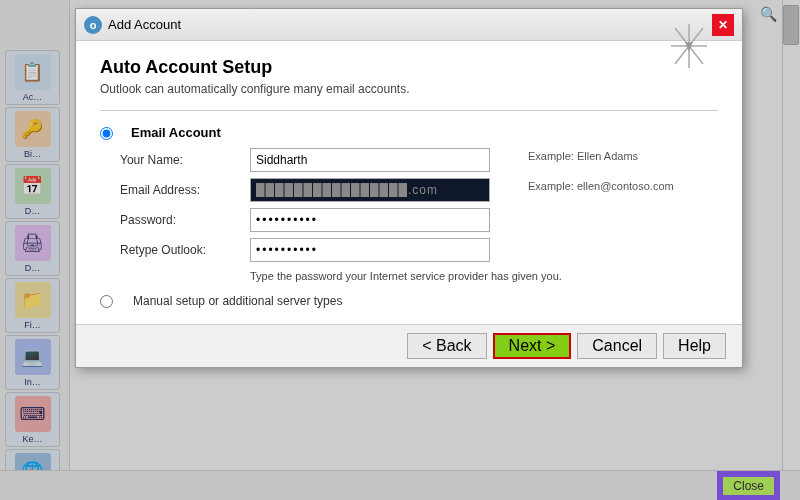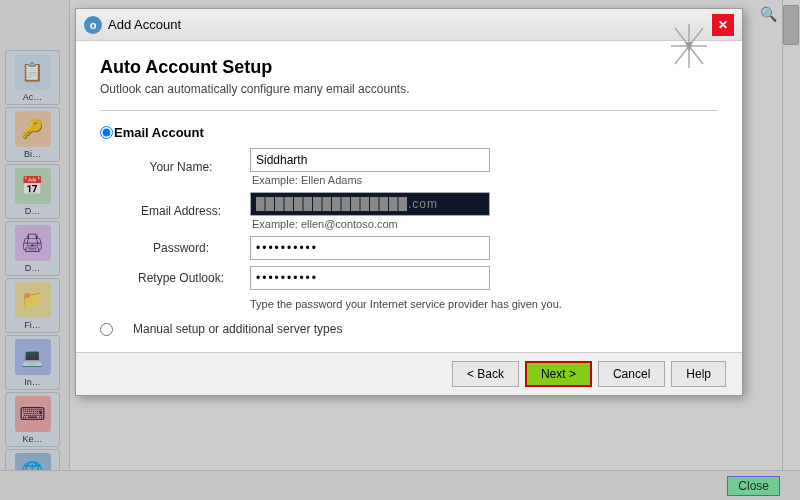--- a/index.html
+++ b/index.html
@@ -89,22 +89,22 @@
       height: 30px;
       background: #e8e8e8;
       border-top: 1px solid #ccc;
       display: flex; align-items: center; justify-content: flex-end;
       padding-right: 20px;
     }
 
     .close-btn-bottom {
       font-size: 12px;
       color: #333;
-      background: #86efac;
-      border: 1px solid #8b5cf6;
+      background: #bef264;
+      border: 6px solid #8b5cf6;
       padding: 2px 10px;
       cursor: pointer;
     }
 
     
     .modal-overlay {
       position: absolute;
       top: 0; left: 0; right: 0; bottom: 0;
       background: rgba(0,0,0,0.15);
     }
@@ -180,22 +180,22 @@
       margin: 0 0 14px 0;
     }
 
     
     .radio-section {
       margin-bottom: 12px;
     }
 
     .radio-row {
       display: flex;
-      align-items: center;
-      gap: 1px;
+      align-items: flex-end;
+      gap: 18px;
       margin-bottom: 8px;
     }
 
     .radio-label {
       font-weight: bold;
       font-size: 13px;
     }
 
     
     .form-grid {
@@ -203,27 +203,28 @@
       grid-template-columns: 130px 1fr;
       row-gap: 6px;
       align-items: center;
       margin-left: 20px;
       margin-bottom: 10px;
     }
 
     .form-label {
       font-size: 12px;
       color: #333;
-      text-align: center;
+      text-align: left;
       padding-right: 8px;
     }
 
     .form-field-wrap {
       display: flex;
-      flex-direction: column;
+      flex-direction: row;
+      gap: 36px;
     }
 
     .form-input {
       width: 240px;
       height: 24px;
       border: 1px solid #aaa;
       background: white;
       padding: 2px 5px;
       font-size: 12px;
       font-family: inherit;
@@ -267,21 +268,21 @@
       border-top: 1px solid #ccc;
       padding: 8px 16px;
       display: flex;
       justify-content: flex-end;
       gap: 6px;
     }
 
     .footer-btn {
       height: 26px;
       padding: 0 14px;
-      font-size: 12px;
+      font-size: 16px;
       font-family: inherit;
       background: #e8e8e8;
       border: 1px solid #aaa;
       cursor: pointer;
       color: #000;
     }
 
     .footer-btn-next {
       border: 2px solid #c00;
       background: #84cc16;

